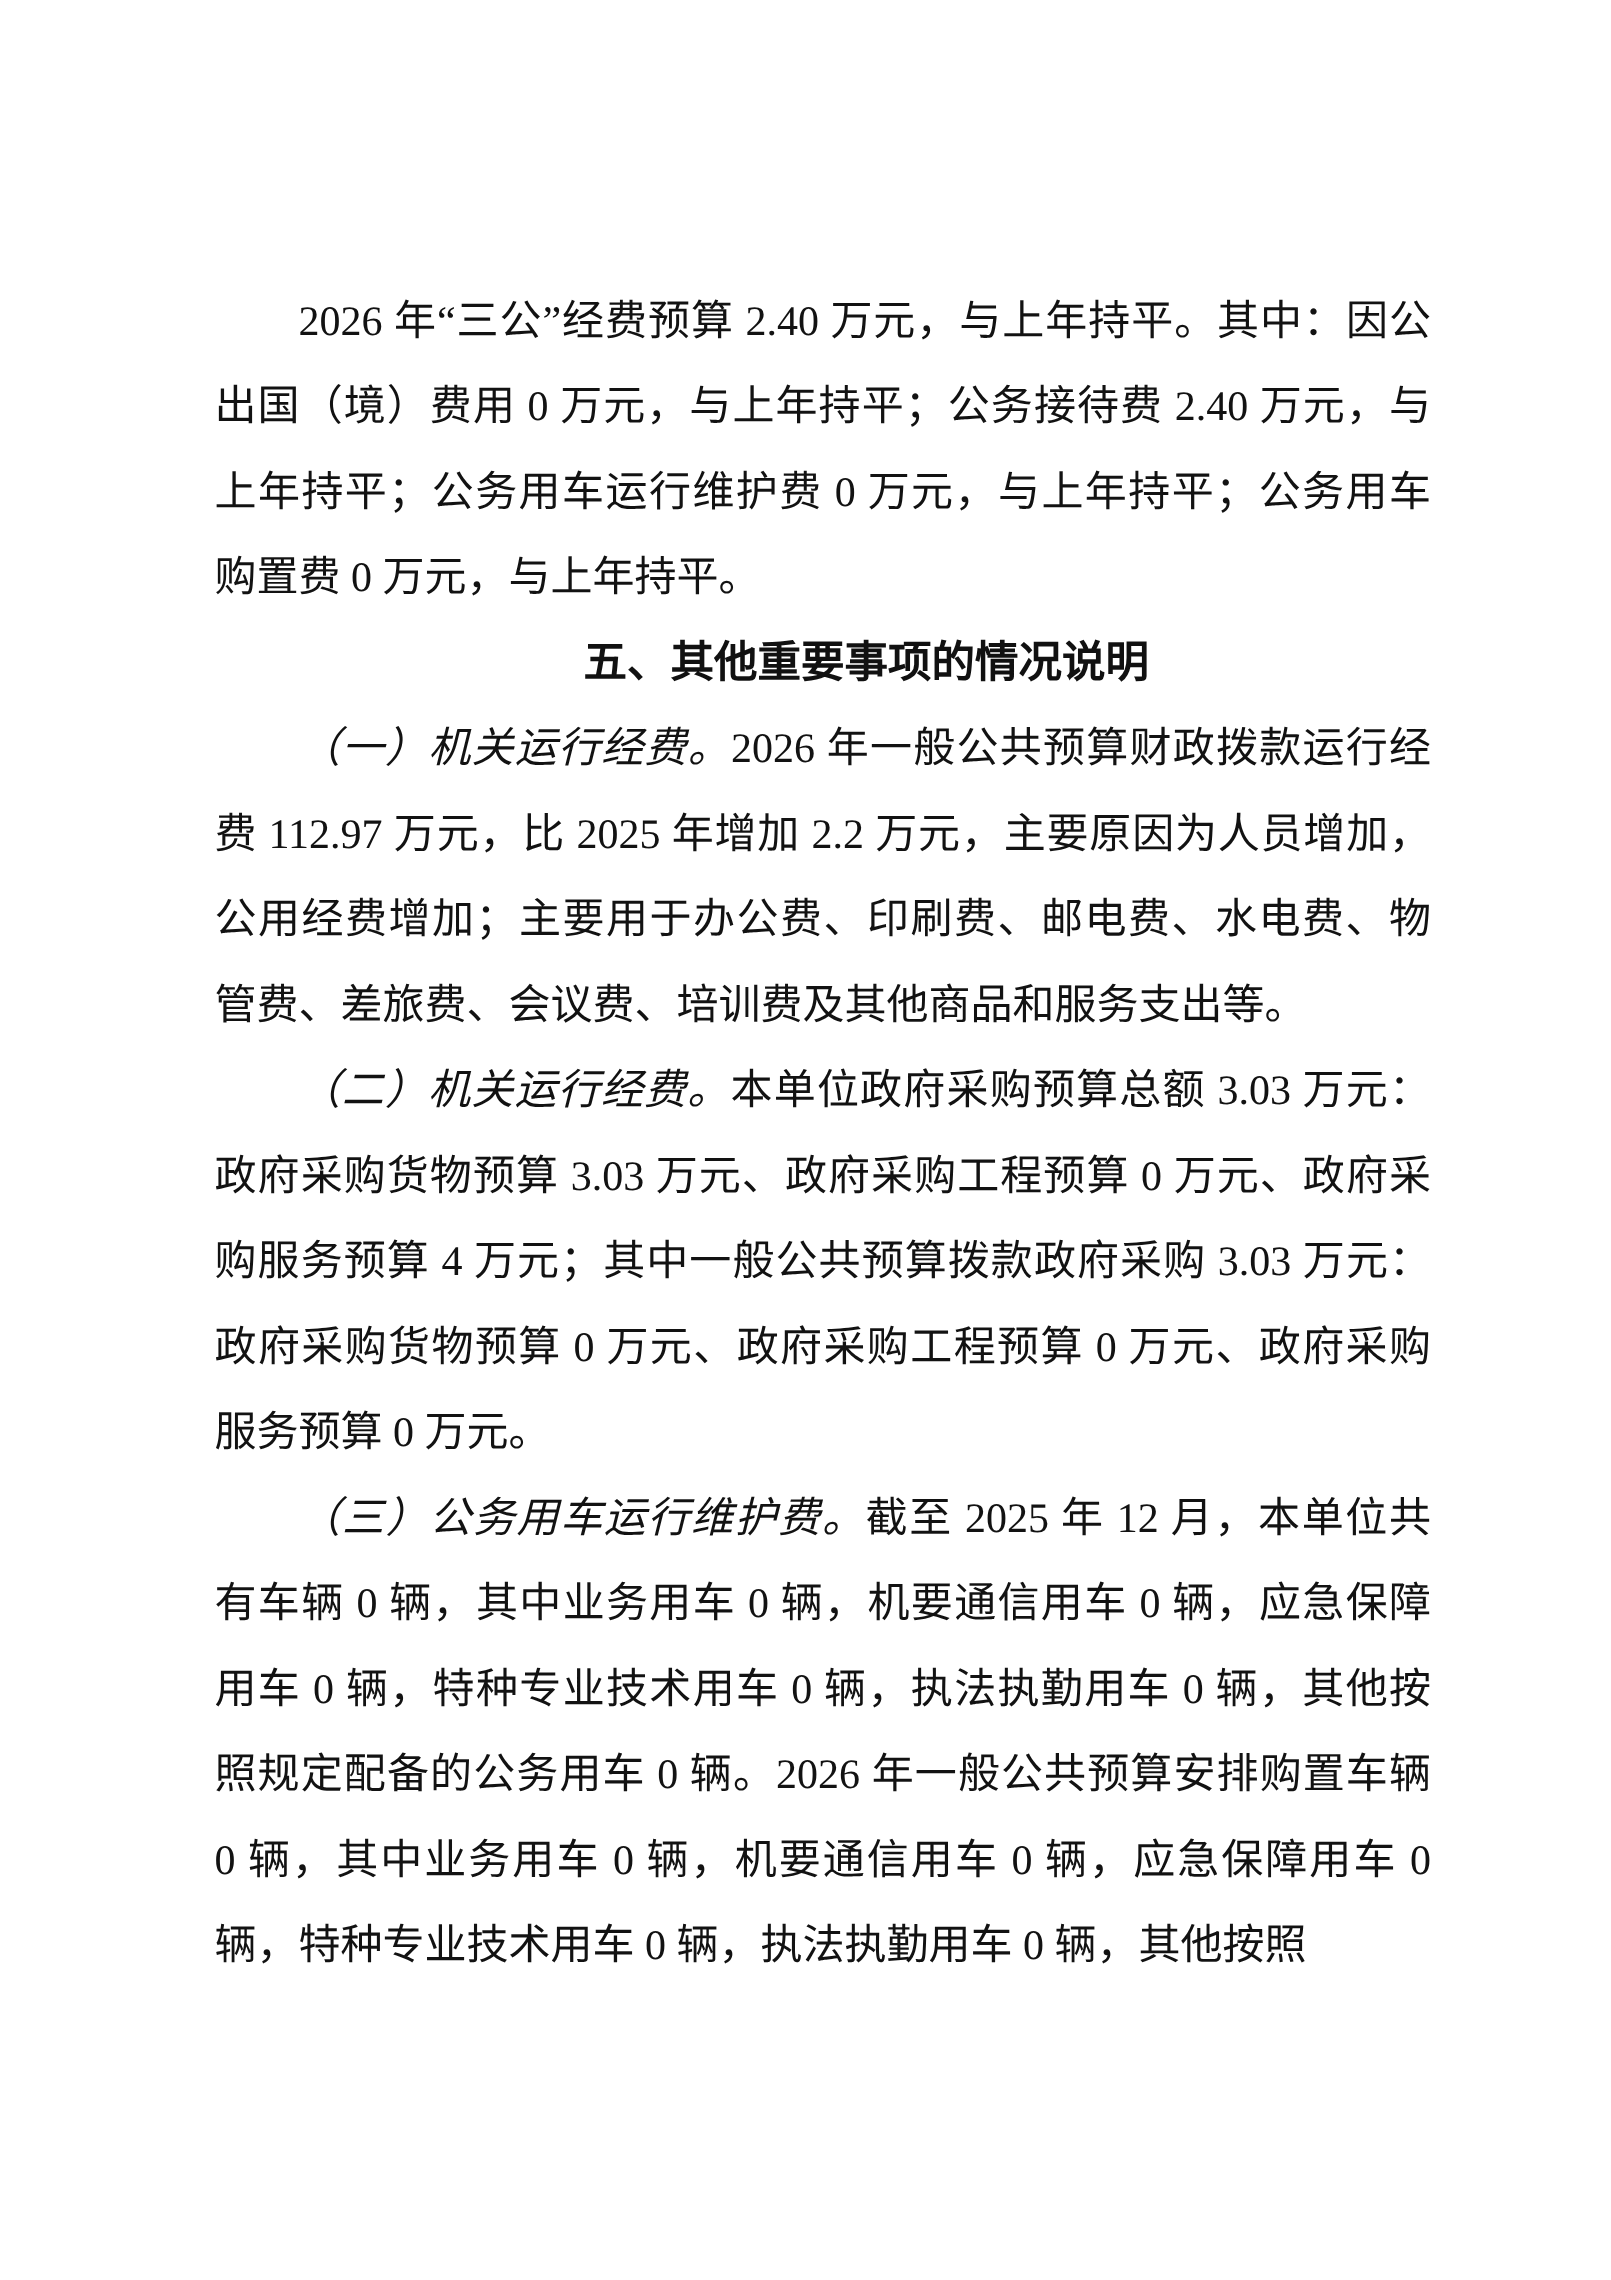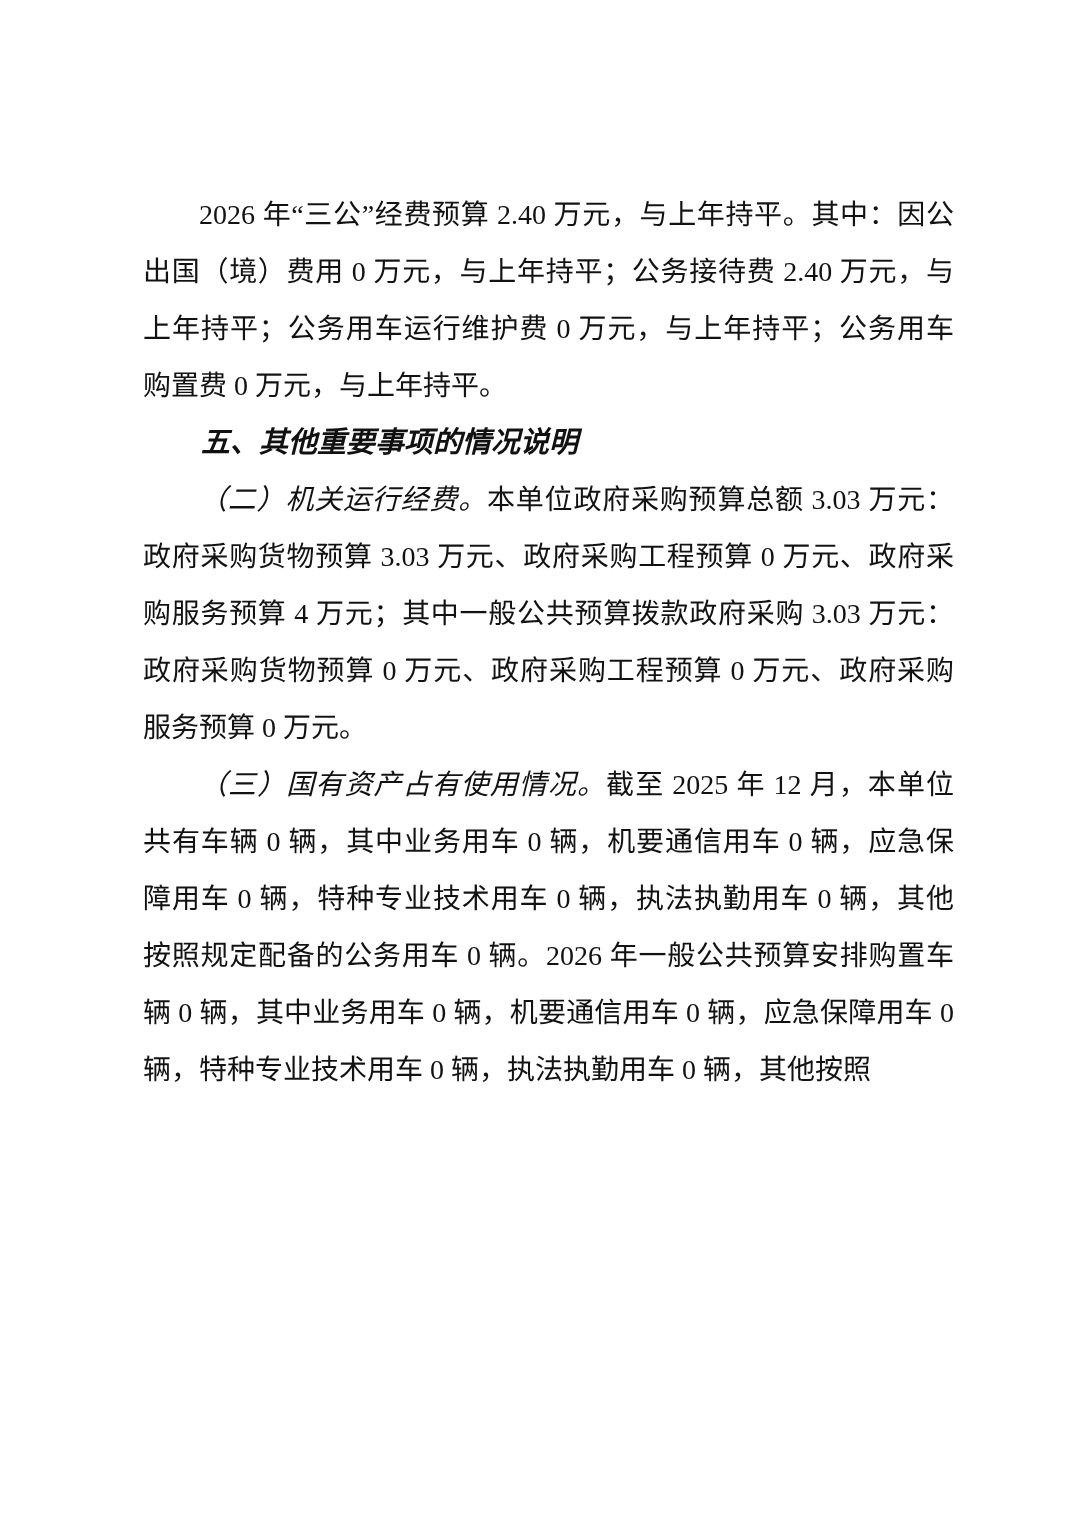--- a/index.html
+++ b/index.html
@@ -29,32 +29,32 @@
   .body-para .lead {
     font-style: italic;
   }
   .section-heading {
     margin: 0;
     font-family: "Liberation Sans", "DejaVu Sans", sans-serif;
     font-weight: 700;
     font-size: 29px;
     line-height: 57px;
     text-indent: 2em;
-    text-align: left;
+    text-align: center;
     color: #111111;
-    font-style: italic;
   }
 </style>
 </head>
 <body>
 
 <div class="page">
 
   <p class="body-para"><span>2026 年“三公”经费预算 2.40 万元，与上年持平。其中：因公出国（境）费用 0 万元，与上年持平；公务接待费 2.40 万元，与上年持平；公务用车运行维护费 0 万元，与上年持平；公务用车购置费 0 万元，与上年持平。</span></p>
 
   <h2 class="section-heading">五、其他重要事项的情况说明</h2>
 
+  <p class="body-para"><span class="lead">（一）机关运行经费。</span><span>2026 年一般公共预算财政拨款运行经费 112.97 万元，比 2025 年增加 2.2 万元，主要原因为人员增加，公用经费增加；主要用于办公费、印刷费、邮电费、水电费、物管费、差旅费、会议费、培训费及其他商品和服务支出等。</span></p>
 
   <p class="body-para"><span class="lead">（二）机关运行经费。</span><span>本单位政府采购预算总额 3.03 万元：政府采购货物预算 3.03 万元、政府采购工程预算 0 万元、政府采购服务预算 4 万元；其中一般公共预算拨款政府采购 3.03 万元：政府采购货物预算 0 万元、政府采购工程预算 0 万元、政府采购服务预算 0 万元。</span></p>
 
-  <p class="body-para"><span class="lead">（三）国有资产占有使用情况。</span><span>截至 2025 年 12 月，本单位共有车辆 0 辆，其中业务用车 0 辆，机要通信用车 0 辆，应急保障用车 0 辆，特种专业技术用车 0 辆，执法执勤用车 0 辆，其他按照规定配备的公务用车 0 辆。2026 年一般公共预算安排购置车辆 0 辆，其中业务用车 0 辆，机要通信用车 0 辆，应急保障用车 0 辆，特种专业技术用车 0 辆，执法执勤用车 0 辆，其他按照</span></p>
+  <p class="body-para"><span class="lead">（三）公务用车运行维护费。</span><span>截至 2025 年 12 月，本单位共有车辆 0 辆，其中业务用车 0 辆，机要通信用车 0 辆，应急保障用车 0 辆，特种专业技术用车 0 辆，执法执勤用车 0 辆，其他按照规定配备的公务用车 0 辆。2026 年一般公共预算安排购置车辆 0 辆，其中业务用车 0 辆，机要通信用车 0 辆，应急保障用车 0 辆，特种专业技术用车 0 辆，执法执勤用车 0 辆，其他按照</span></p>
 
 </div>
 
 </body></html>

